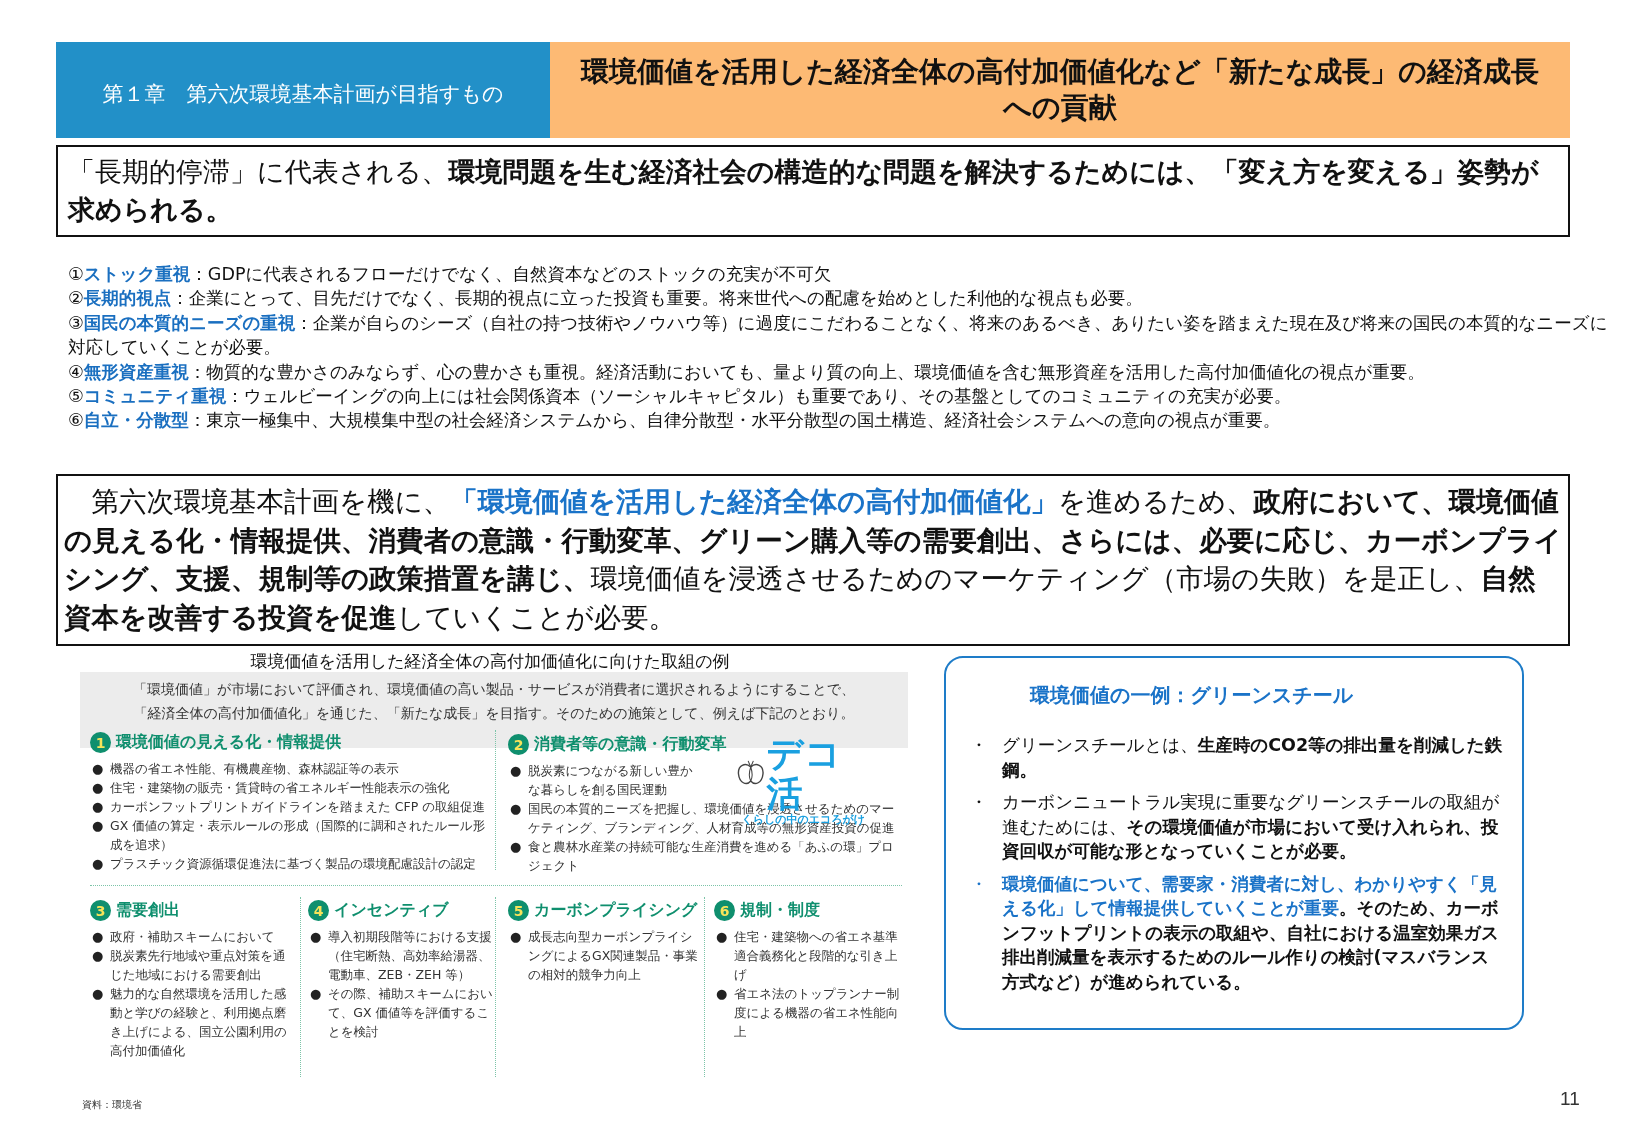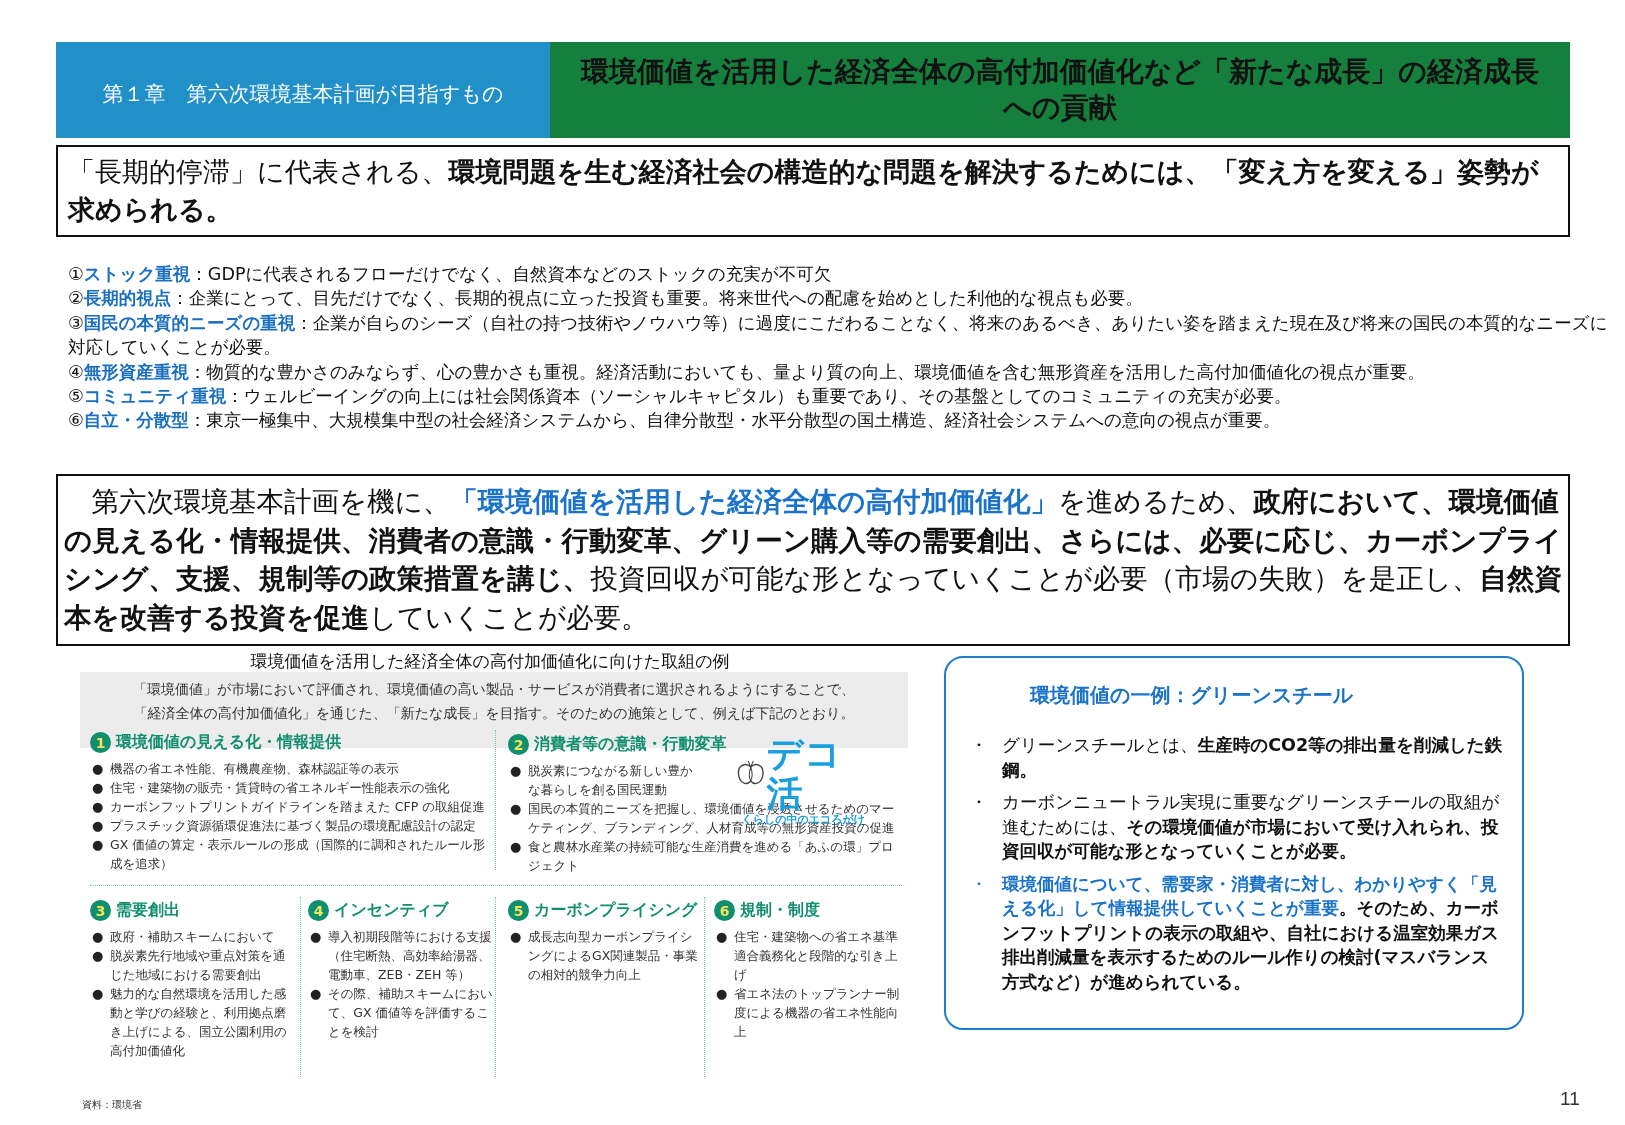--- a/index.html
+++ b/index.html
@@ -1,21 +1,21 @@
 <!DOCTYPE html>
 <html><head>
 <meta charset="utf-8">
 <style>
   * { box-sizing: border-box; margin: 0; padding: 0; }
   html, body { width: 1625px; height: 1125px; background: #ffffff; overflow: hidden; }
   body { position: relative; font-family: "DejaVu Sans", "Liberation Sans", sans-serif; color: #111; }
 
   .header { position: absolute; left: 56px; top: 42px; width: 1514px; height: 96px; display: flex; }
   .header-chapter { width: 494px; height: 96px; background: #2290c8; color: #fff; font-weight: normal; font-size: 21px; display: flex; align-items: center; justify-content: center; padding-top: 8px; }
-  .header-title { flex: 1; background: #15803d; font-weight: bold; font-size: 28px; line-height: 36px; text-align: center; display: flex; align-items: center; justify-content: center; padding: 16px 18px; color: #111; }
+  .header-title { flex: 1; background: #fdba74; font-weight: bold; font-size: 28px; line-height: 36px; text-align: center; display: flex; align-items: center; justify-content: center; padding: 16px 18px; color: #111; }
 
   .lead-box { position: absolute; left: 56px; top: 145px; width: 1514px; height: 92px; border: 2.5px solid #111; padding: 6px 8px 0 10px; font-size: 27px; line-height: 38px; }
   .lead-box b { font-weight: bold; }
 
   .points { position: absolute; left: 68px; top: 262px; width: 1545px; font-size: 17.5px; line-height: 24.4px; }
   .points .kw { color: #1a6fc0; font-weight: bold; }
 
   .policy-box { position: absolute; left: 56px; top: 474px; width: 1514px; height: 172px; border: 2.5px solid #111; padding: 6px 6px 0 6px; font-size: 27.5px; line-height: 38.5px; }
   .policy-box .blue { color: #1a73c8; font-weight: bold; }
   .policy-box b { font-weight: bold; }
@@ -65,42 +65,42 @@
 <div class="points">
   <div><span>①</span><span class="kw">ストック重視</span><span>：GDPに代表されるフローだけでなく、自然資本などのストックの充実が不可欠</span></div>
   <div><span>②</span><span class="kw">長期的視点</span><span>：企業にとって、目先だけでなく、長期的視点に立った投資も重要。将来世代への配慮を始めとした利他的な視点も必要。</span></div>
   <div><span>③</span><span class="kw">国民の本質的ニーズの重視</span><span>：企業が自らのシーズ（自社の持つ技術やノウハウ等）に過度にこだわることなく、将来のあるべき、ありたい姿を踏まえた現在及び将来の国民の本質的なニーズに対応していくことが必要。</span></div>
   <div><span>④</span><span class="kw">無形資産重視</span><span>：物質的な豊かさのみならず、心の豊かさも重視。経済活動においても、量より質の向上、環境価値を含む無形資産を活用した高付加価値化の視点が重要。</span></div>
   <div><span>⑤</span><span class="kw">コミュニティ重視</span><span>：ウェルビーイングの向上には社会関係資本（ソーシャルキャピタル）も重要であり、その基盤としてのコミュニティの充実が必要。</span></div>
   <div><span>⑥</span><span class="kw">自立・分散型</span><span>：東京一極集中、大規模集中型の社会経済システムから、自律分散型・水平分散型の国土構造、経済社会システムへの意向の視点が重要。</span></div>
 </div>
 
 <div class="policy-box">
-  <span>　第六次環境基本計画を機に、</span><span class="blue">「環境価値を活用した経済全体の高付加価値化」</span><span>を進めるため、</span><b>政府において、環境価値の見える化・情報提供、消費者の意識・行動変革、グリーン購入等の需要創出、さらには、必要に応じ、カーボンプライシング、支援、規制等の政策措置を講じ、</b><span>投資回収が可能な形となっていくことが必要（市場の失敗）を是正し、</span><b>自然資本を改善する投資を促進</b><span>していくことが必要。</span>
+  <span>　第六次環境基本計画を機に、</span><span class="blue">「環境価値を活用した経済全体の高付加価値化」</span><span>を進めるため、</span><b>政府において、環境価値の見える化・情報提供、消費者の意識・行動変革、グリーン購入等の需要創出、さらには、必要に応じ、カーボンプライシング、支援、規制等の政策措置を講じ、</b><span>環境価値を浸透させるためのマーケティング（市場の失敗）を是正し、</span><b>自然資本を改善する投資を促進</b><span>していくことが必要。</span>
 </div>
 
 <div class="fig-caption">環境価値を活用した経済全体の高付加価値化に向けた取組の例</div>
 
 <div class="figure">
   <div class="fig-intro">
     <div>「環境価値」が市場において評価され、環境価値の高い製品・サービスが消費者に選択されるようにすることで、</div>
     <div>「経済全体の高付加価値化」を通じた、「新たな成長」を目指す。そのための施策として、例えば下記のとおり。</div>
   </div>
 
   <div class="pillar" style="left:10px; top:60px; width:400px;">
     <div class="pillar-head">
         <span class="num">1</span>
         <span>環境価値の見える化・情報提供</span>
       </div>
     <ul class="bullets">
       <li>機器の省エネ性能、有機農産物、森林認証等の表示</li>
       <li>住宅・建築物の販売・賃貸時の省エネルギー性能表示の強化</li>
       <li>カーボンフットプリントガイドラインを踏まえた CFP の取組促進</li>
+      <li>GX 価値の算定・表示ルールの形成（国際的に調和されたルール形成を追求）</li>
       <li>プラスチック資源循環促進法に基づく製品の環境配慮設計の認定</li>
-      <li>GX 価値の算定・表示ルールの形成（国際的に調和されたルール形成を追求）</li>
     </ul>
   </div>
 
   <div class="vsep" style="left:415px; top:58px; height:140px;"></div>
 
   <div class="pillar" style="left:428px; top:62px; width:395px;">
     <div class="pillar-head">
         <span class="num">2</span>
         <span>消費者等の意識・行動変革</span>
       </div>

